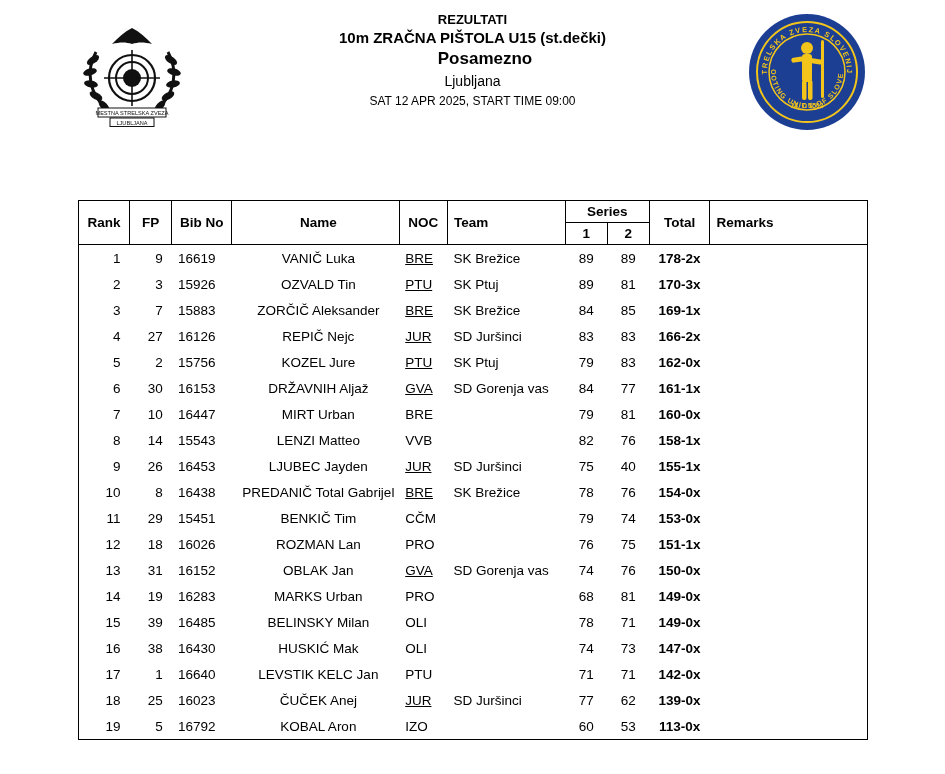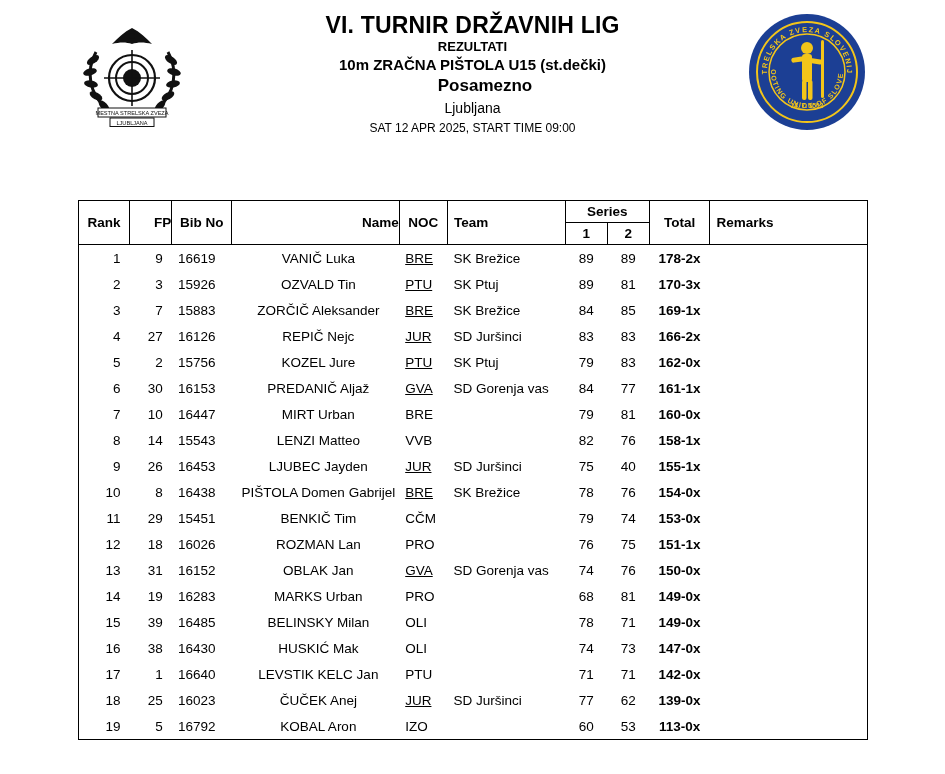--- a/index.html
+++ b/index.html
@@ -123,23 +123,23 @@
   .c-team { width: 120px; text-align: left; padding-left: 6px !important; }
   .c-s1   { width: 44px; text-align: center; }
   .c-s2   { width: 44px; text-align: center; }
   .c-total{ width: 64px; text-align: center; font-weight: bold; }
   .c-rem  { width: 164px; text-align: left; padding-left: 6px !important; }
 
   .underline-noc { text-decoration: underline; }
 
   
   th.h-rank  { width: 44px; }
-  th.h-fp    { width: 36px; text-align: right; }
+  th.h-fp    { width: 36px; }
   th.h-bib   { width: 56px; }
-  th.h-name  { width: 174px; text-align: right; padding-left: 6px !important; }
+  th.h-name  { width: 174px; text-align: center; padding-left: 6px !important; }
   th.h-noc   { width: 44px; }
   th.h-team  { width: 120px; text-align: left; padding-left: 6px !important; }
   th.h-series{ width: 88px; margin-top: 47px; }
   th.h-s1    { width: 44px; }
   th.h-s2    { width: 44px; }
   th.h-total { width: 64px; }
   th.h-rem   { width: 164px; text-align: left; padding-left: 6px !important; margin-left: 36px; }
 </style>
 </head>
 <body>
@@ -176,21 +176,20 @@
         <line x1="26" y1="56" x2="82" y2="56" stroke="#111" stroke-width="1.6"></line>
 
         <rect x="20" y="86" width="68" height="9" fill="#fff" stroke="#111" stroke-width="1"></rect>
         <text x="54" y="93" font-family="Liberation Sans, sans-serif" font-size="5.6" text-anchor="middle" fill="#111">MESTNA STRELSKA ZVEZA</text>
         <rect x="32" y="96" width="44" height="8.5" fill="#fff" stroke="#111" stroke-width="1"></rect>
         <text x="54" y="102.5" font-family="Liberation Sans, sans-serif" font-size="5.6" text-anchor="middle" fill="#111">LJUBLJANA</text>
       </svg>
     </div>
 
     <div class="header-titles">
-      <div class="title-main">VI. TURNIR DRŽAVNIH LIG</div>
       <div class="title-sub1">REZULTATI</div>
       <div class="title-sub2">10m ZRAČNA PIŠTOLA U15 (st.dečki)</div>
       <div class="title-sub3">Posamezno</div>
       <div class="title-place">Ljubljana</div>
       <div class="title-date">SAT 12 APR 2025, START TIME 09:00</div>
     </div>
 
     <div class="logo-right">
       <svg viewBox="0 0 120 120" width="120" height="120" aria-hidden="true">
         <circle cx="60" cy="60" r="58" fill="#1c3f94"></circle>
@@ -296,21 +295,21 @@
             <td class="c-team">SK Ptuj</td>
             <td class="c-s1">79</td>
             <td class="c-s2">83</td>
             <td class="c-total">162-0x</td>
             <td class="c-rem"></td>
           </tr>
           <tr>
             <td class="c-rank">6</td>
             <td class="c-fp">30</td>
             <td class="c-bib">16153</td>
-            <td class="c-name">PREDANIČ Aljaž</td>
+            <td class="c-name">DRŽAVNIH Aljaž</td>
             <td class="c-noc"><span class="underline-noc">GVA</span></td>
             <td class="c-team">SD Gorenja vas</td>
             <td class="c-s1">84</td>
             <td class="c-s2">77</td>
             <td class="c-total">161-1x</td>
             <td class="c-rem"></td>
           </tr>
           <tr>
             <td class="c-rank">7</td>
             <td class="c-fp">10</td>
@@ -344,21 +343,21 @@
             <td class="c-team">SD Juršinci</td>
             <td class="c-s1">75</td>
             <td class="c-s2">40</td>
             <td class="c-total">155-1x</td>
             <td class="c-rem"></td>
           </tr>
           <tr>
             <td class="c-rank">10</td>
             <td class="c-fp">8</td>
             <td class="c-bib">16438</td>
-            <td class="c-name">PIŠTOLA Domen Gabrijel</td>
+            <td class="c-name">PREDANIČ Total Gabrijel</td>
             <td class="c-noc"><span class="underline-noc">BRE</span></td>
             <td class="c-team">SK Brežice</td>
             <td class="c-s1">78</td>
             <td class="c-s2">76</td>
             <td class="c-total">154-0x</td>
             <td class="c-rem"></td>
           </tr>
           <tr>
             <td class="c-rank">11</td>
             <td class="c-fp">29</td>

